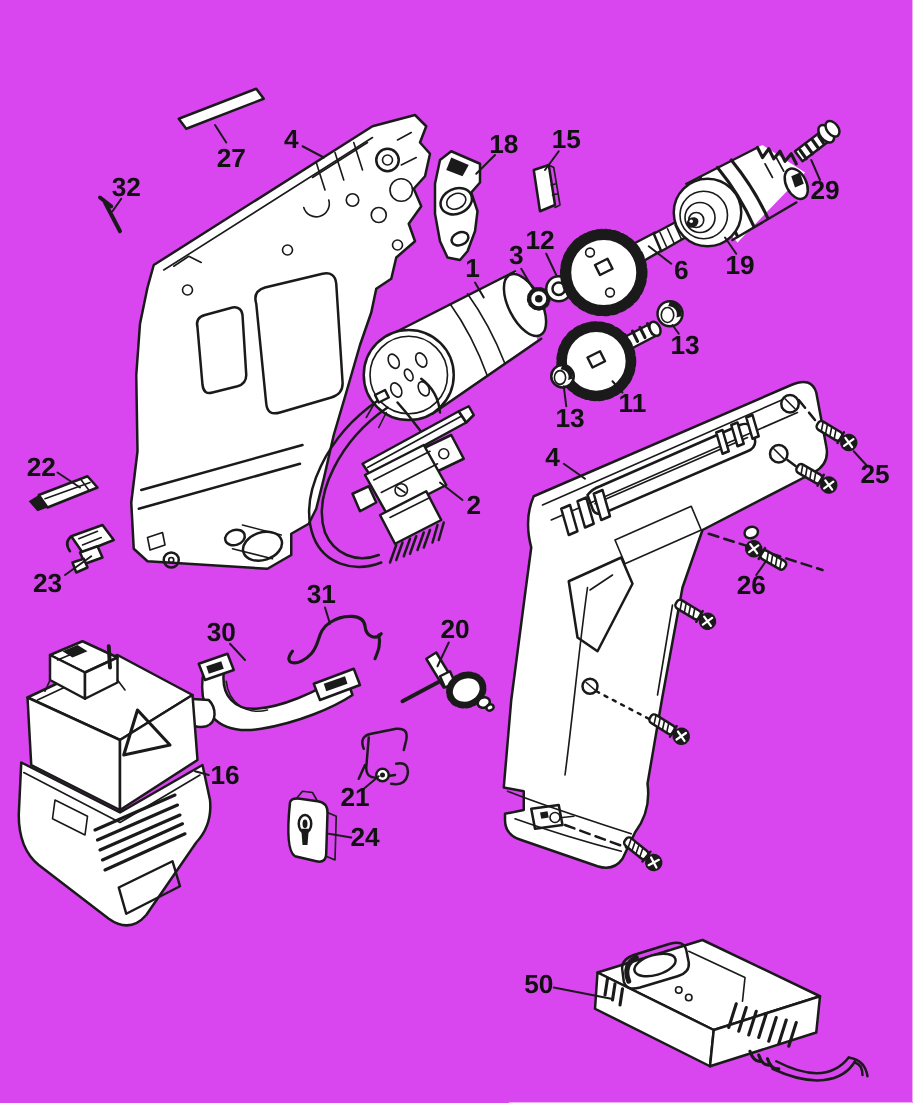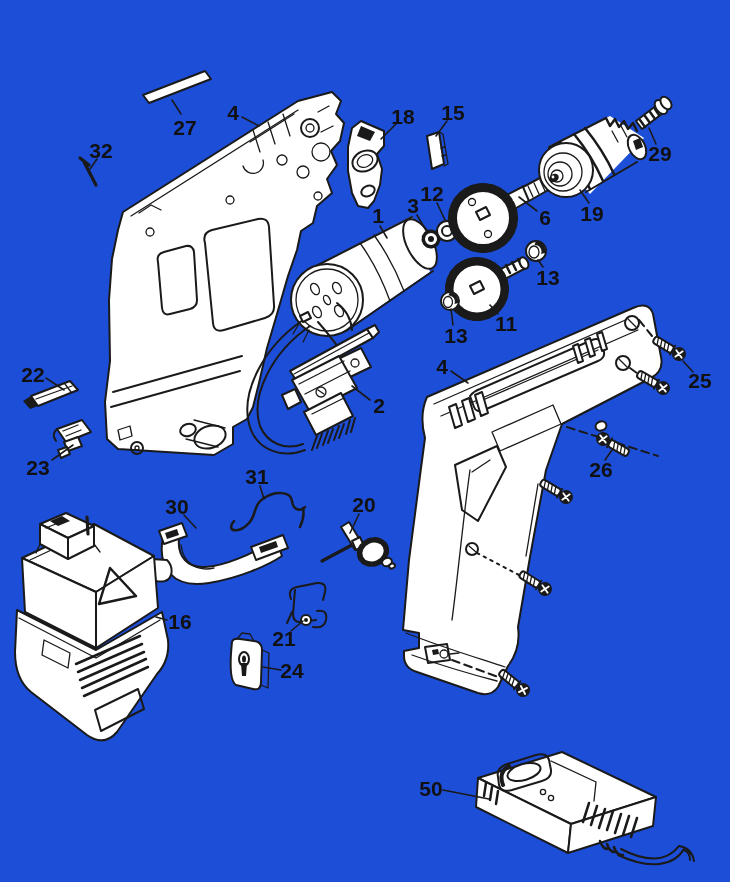--- a/index.html
+++ b/index.html
@@ -1,16 +1,16 @@
 <!DOCTYPE html>
 <html><head>
 <meta charset="utf-8">
 <style>
   html,body{margin:0;padding:0;background:#fff;}
-  .page{position:relative;width:730px;height:882px;background:#1d4ed8;overflow:hidden;}
+  .page{position:relative;width:730px;height:882px;background:#d946ef;overflow:hidden;}
   svg{display:block;}
   svg *{stroke:#1a1a1a;stroke-width:2;fill:none;stroke-linecap:round;stroke-linejoin:round;}
   .o{fill:#ffffff;}
   .d{fill:#1a1a1a;stroke:none;}
   .t{stroke-width:1.3;}
   .w25{stroke-width:2.5;}
   .w3{stroke-width:3.2;}
   .dash{stroke-dasharray:8 5;}
   .dot{stroke-dasharray:2.5 5;}
   .teeth{fill:none;stroke-width:8;stroke-dasharray:3.4 3;}

